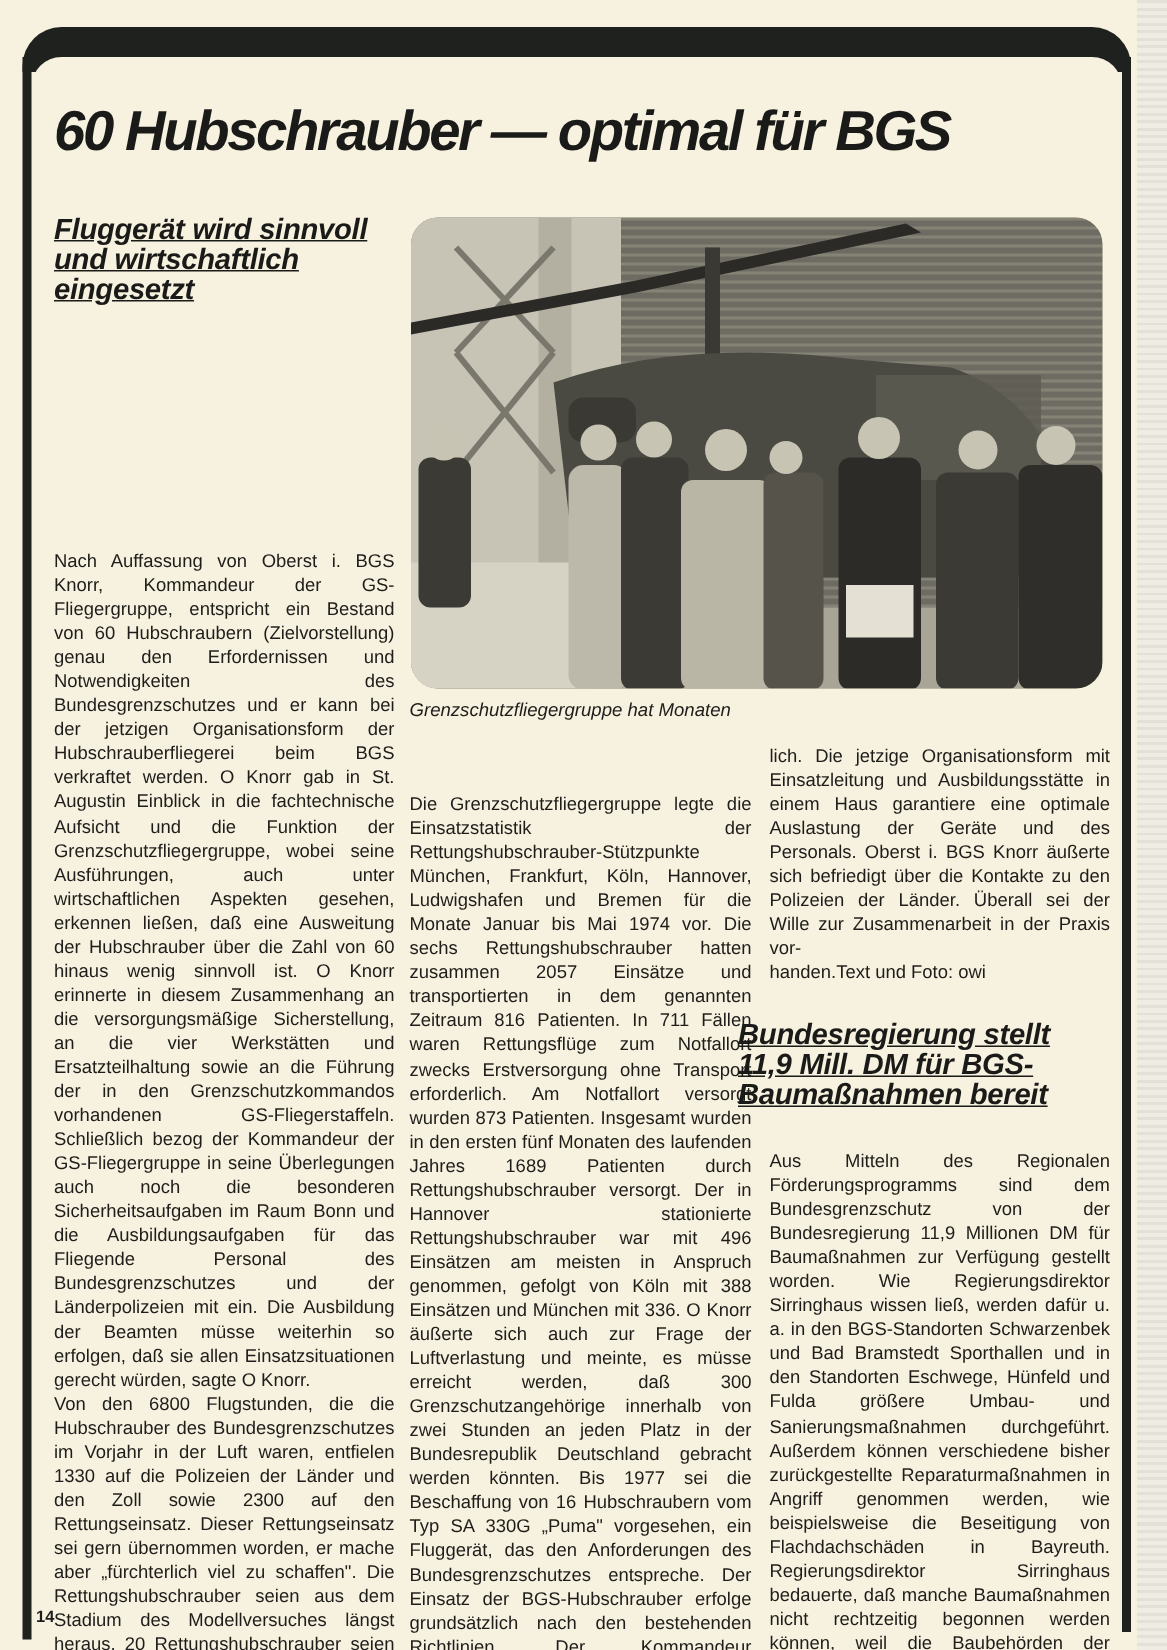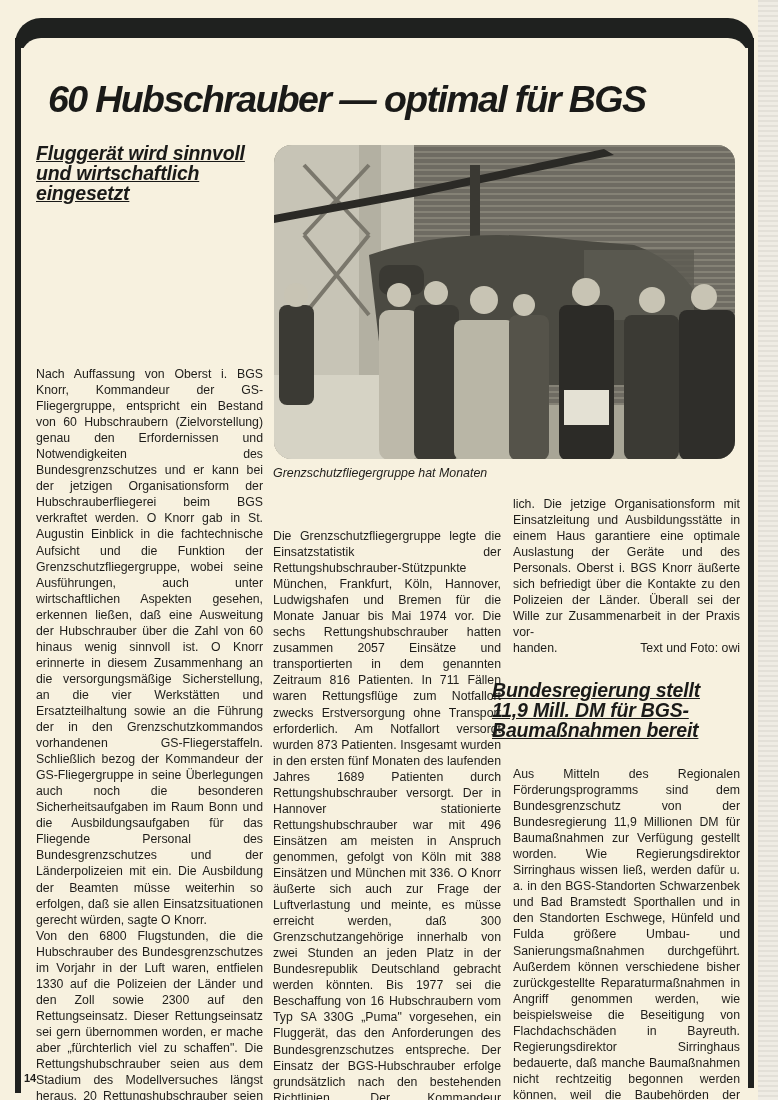--- a/index.html
+++ b/index.html
@@ -35,21 +35,21 @@
     .frame-right {
       position: absolute; right: 0; top: 20px; width: 6px; height: 1050px;
       background: #1f211f;
     }
     .headline {
       position: absolute; left: 36px; top: 66px; width: 700px;
       font-family: "Liberation Sans", sans-serif;
       font-weight: 700; font-style: italic;
       font-size: 37.5px; letter-spacing: -1.6px;
       color: #1a1a18;
-      margin: 12px; white-space: nowrap;
+      margin: 0; white-space: nowrap;
       transform: scaleX(1.0);
     }
     .subhead {
       position: absolute; font-weight: 700; font-style: italic;
       font-size: 19.5px; line-height: 20px; letter-spacing: -0.2px;
       color: #1a1a18; margin: 0; text-decoration: underline;
     }
     .subhead-1 { left: 36px; top: 143px; width: 220px; }
     .subhead-2 { left: 492px; top: 680px; width: 240px; }
     .col {
@@ -57,21 +57,21 @@
       font-size: 12.3px; line-height: 16.05px;
       text-align: justify; color: #1e1d1a;
       hyphens: manual;
     }
     .col p { margin: 0; }
     .col p + p { margin-top: 3px; }
     .col-1 { left: 36px; top: 366px; width: 227px; }
     .col-2 { left: 273px; top: 528px; width: 228px; }
     .col-3 { left: 513px; top: 496px; width: 227px; }
     .col-3b { left: 513px; top: 766px; width: 227px; }
-    .credit-line { display: flex; justify-content: space-between; }
+    .credit-line { display: flex; justify-content: flex-start; }
     .page-number {
       position: absolute; left: 24px; top: 1072px;
       font-size: 11px; font-weight: 700; color: #1e1d1a;
     }
     .photo {
       position: absolute; left: 274px; top: 145px; width: 461px; height: 314px;
       border-radius: 18px; overflow: hidden;
       background: #8a8779;
     }
     .photo svg { display: block; }

